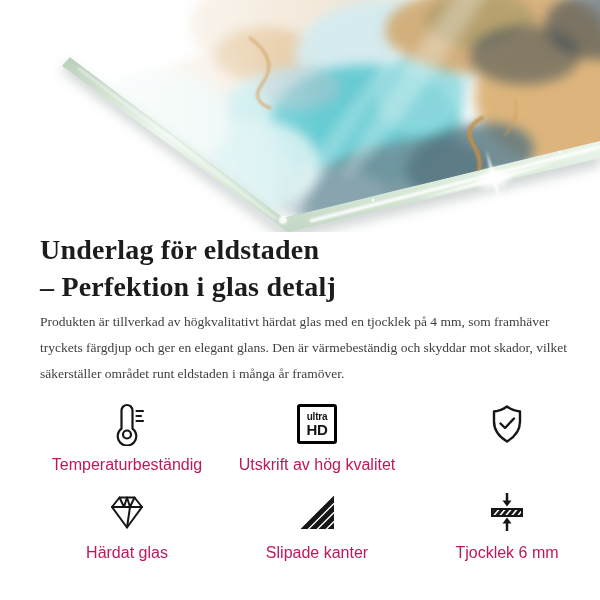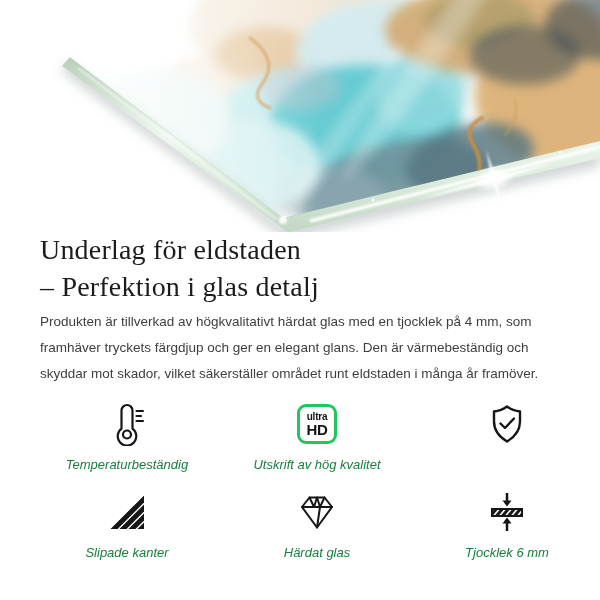--- a/index.html
+++ b/index.html
@@ -19,23 +19,23 @@
   .intro {
     position:absolute; left:40px; top:309px; width:528px;
     font-size:13.5px; line-height:26px; color:#3e3e3e;
   }
   .features {
     position:absolute; left:32px; top:399px;
     display:grid; grid-template-columns:190px 190px 190px; row-gap:14px;
   }
   .feat { display:flex; flex-direction:column; align-items:center; }
   .feat .ic { height:50px; display:flex; align-items:center; justify-content:center; }
-  .feat .lbl { margin-top:8px; font-size:13px; color:#15803d; line-height:16px;font-style:italic; }
+  .feat .lbl { margin-top:8px; font-size:16px; color:#be185d; line-height:16px; }
   .ihd {
-    width:34px; height:34px; border:3px solid #22c55e; border-radius:9px;
+    width:34px; height:34px; border:3px solid #000000; border-radius:3px;
     display:flex; flex-direction:column; align-items:center; justify-content:center;
     color:#141414;
   }
   .ihd .u { font-size:10px; font-weight:700; line-height:10px; letter-spacing:-0.2px; }
   .ihd .h { font-size:15px; font-weight:800; line-height:15px; letter-spacing:-0.3px; }
 </style>
 </head>
 <body>
 
 <div class="page">
@@ -116,26 +116,26 @@
         <path d="M-80,0 L0,-2.6 L66,0 L0,2.6 Z" fill="#ffffff" opacity="0.97" filter="url(#b1)"></path>
         <path d="M0,-30 L2.4,0 L0,26 L-2.4,0 Z" fill="#ffffff" opacity="0.9" filter="url(#b1)"></path>
         <path d="M-16,0 L0,-1.2 L16,0 L0,1.2 Z" fill="#ffffff" opacity="0.6" transform="rotate(45)"></path>
         <circle r="3.2" fill="#ffffff"></circle>
       </g>
       <circle cx="373" cy="200" r="1.6" fill="#ffffff" opacity="0.8"></circle>
       <circle cx="560" cy="152" r="1.5" fill="#ffffff" opacity="0.7"></circle>
     </svg>
   </div>
 
-  <h1 class="headline" style="margin:0;font-weight:400;">
+  <h1 class="headline" style="margin:0;font-weight:700;">
     <span>Underlag för eldstaden</span><br>
     <span>– Perfektion i glas detalj</span>
   </h1>
 
-  <p class="intro" style="margin:0;">Produkten är tillverkad av högkvalitativt härdat glas med en tjocklek på 4 mm, som framhäver tryckets färgdjup och ger en elegant glans. Den är värmebeständig och skyddar mot skador, vilket säkerställer området runt eldstaden i många år framöver.</p>
+  <p class="intro" style="margin:0;font-family:Liberation Serif, serif;">Produkten är tillverkad av högkvalitativt härdat glas med en tjocklek på 4 mm, som framhäver tryckets färgdjup och ger en elegant glans. Den är värmebeständig och skyddar mot skador, vilket säkerställer området runt eldstaden i många år framöver.</p>
 
   <div class="features">
 
     <div class="feat">
       <div class="ic">
         <svg width="44" height="44" viewBox="0 0 44 44" fill="none" stroke="#161616" stroke-width="2.2" stroke-linecap="round" stroke-linejoin="round">
           <path d="M27.5,8.5 a5.5 5.5 0 0 0 -11 0 v18.2 a9.3 9.3 0 1 0 11 0 z"></path>
           <circle cx="22" cy="32.5" r="4"></circle>
           <line x1="31.5" y1="9" x2="38" y2="9"></line>
           <line x1="31.5" y1="14" x2="36" y2="14"></line>
@@ -155,52 +155,52 @@
       <div class="lbl">Utskrift av hög kvalitet</div>
     </div>
 
     <div class="feat">
       <div class="ic">
         <svg width="44" height="44" viewBox="0 0 44 44" fill="none" stroke="#161616" stroke-width="2.4" stroke-linecap="round" stroke-linejoin="round">
           <path d="M22,4.5 C26,7.5 30.5,9 35,9.5 V19.5 C35,28.5 29.5,35 22,39.5 C14.5,35 9,28.5 9,19.5 V9.5 C13.5,9 18,7.5 22,4.5 Z"></path>
           <polyline points="15.5,21.5 20,26 29,16.5"></polyline>
         </svg>
       </div>
+    </div>
+
+    <div class="feat">
+      <div class="ic">
+        <svg width="44" height="44" viewBox="0 0 44 44" fill="none" stroke="#161616" stroke-width="2" stroke-linecap="round" stroke-linejoin="round">
+          <polygon points="7,17 14.5,7.5 29.5,7.5 37,17 22,37.5"></polygon>
+          <line x1="7" y1="17" x2="37" y2="17"></line>
+          <polyline points="14.5,7.5 19,17 22,7.5 25,17 29.5,7.5"></polyline>
+          <line x1="25" y1="17" x2="22" y2="37.5"></line>
+        </svg>
+      </div>
+      <div class="lbl">Härdat glas</div>
     </div>
 
     <div class="feat">
       <div class="ic">
         <svg width="44" height="44" viewBox="0 0 44 44">
           <defs>
               <clipPath id="triClip">
                 <path d="M5,39 L39,39 L39,5 Z"></path>
               </clipPath>
             </defs>
           <g clip-path="url(#triClip)" stroke="#161616" stroke-width="5">
             <line x1="5" y1="43" x2="43" y2="5"></line>
             <line x1="14" y1="43" x2="43" y2="14"></line>
             <line x1="23" y1="43" x2="43" y2="23"></line>
             <line x1="32" y1="43" x2="43" y2="32"></line>
             <line x1="41" y1="43" x2="43" y2="41"></line>
           </g>
         </svg>
       </div>
       <div class="lbl">Slipade kanter</div>
-    </div>
-
-    <div class="feat">
-      <div class="ic">
-        <svg width="44" height="44" viewBox="0 0 44 44" fill="none" stroke="#161616" stroke-width="2" stroke-linecap="round" stroke-linejoin="round">
-          <polygon points="7,17 14.5,7.5 29.5,7.5 37,17 22,37.5"></polygon>
-          <line x1="7" y1="17" x2="37" y2="17"></line>
-          <polyline points="14.5,7.5 19,17 22,7.5 25,17 29.5,7.5"></polyline>
-          <line x1="25" y1="17" x2="22" y2="37.5"></line>
-        </svg>
-      </div>
-      <div class="lbl">Härdat glas</div>
     </div>
 
     <div class="feat">
       <div class="ic">
         <svg width="44" height="44" viewBox="0 0 44 44">
           <defs>
               <clipPath id="barClip">
                 <rect x="8" y="20" width="28" height="5"></rect>
               </clipPath>
             </defs>

